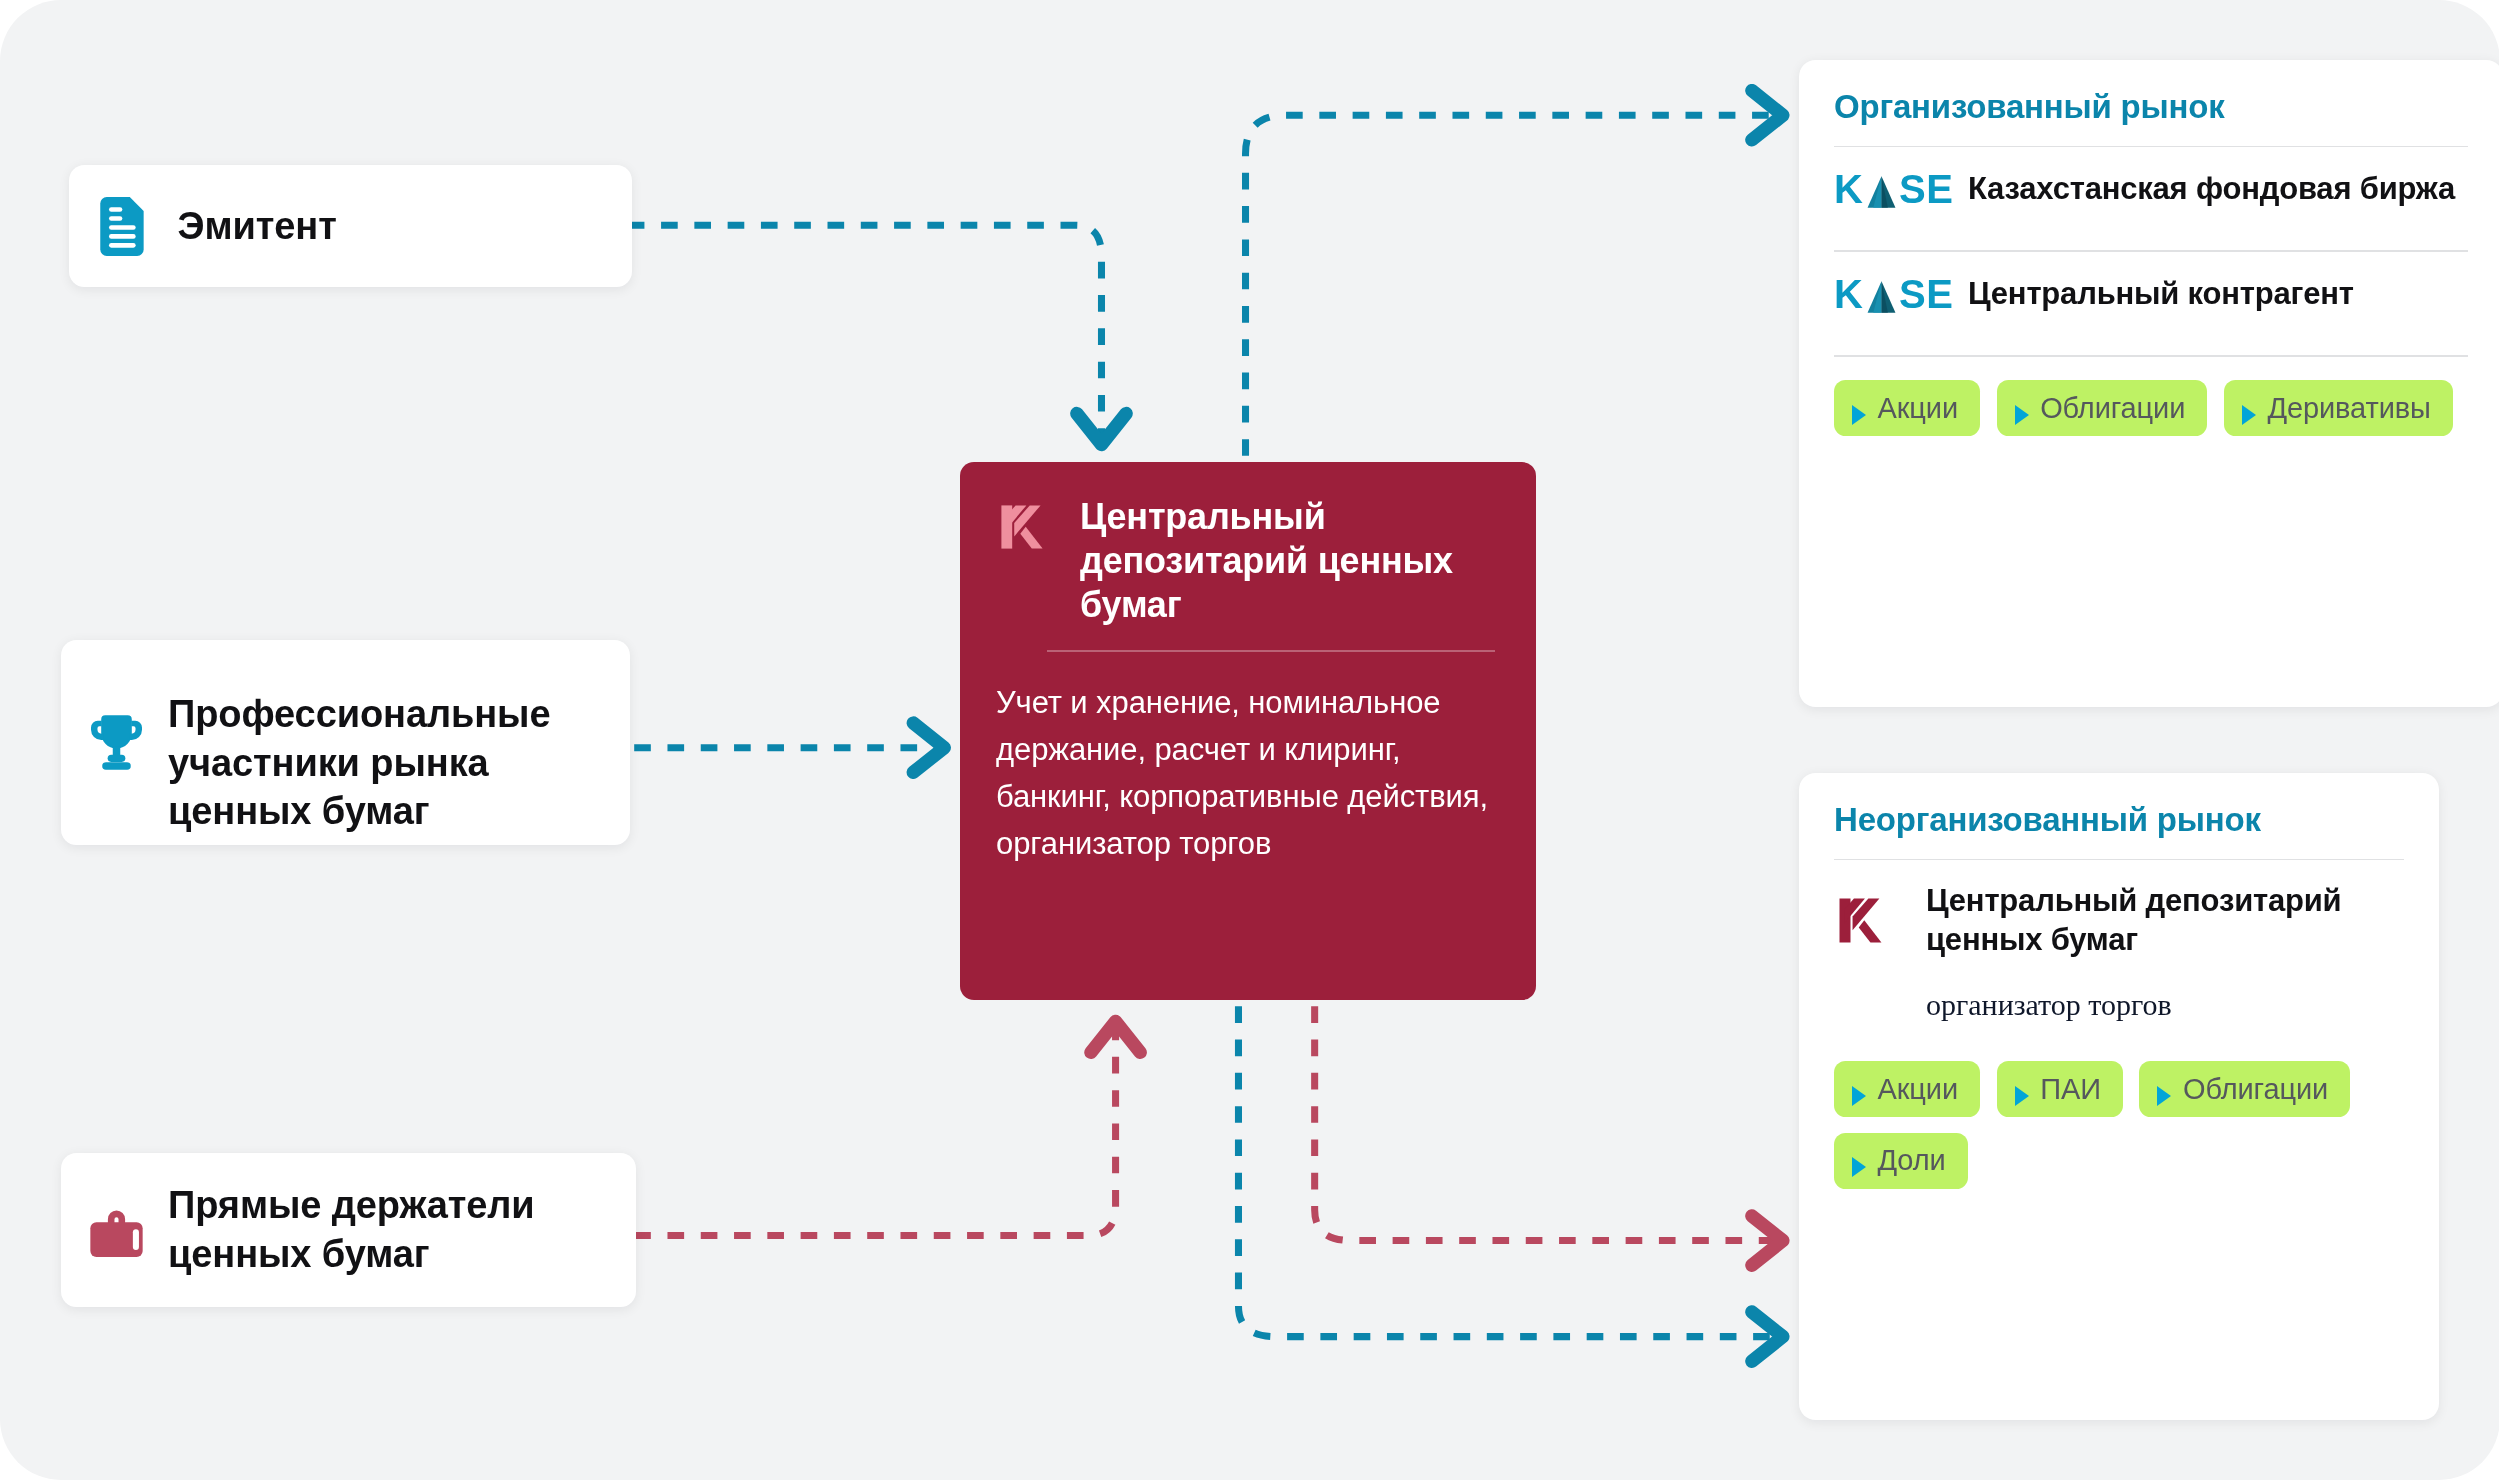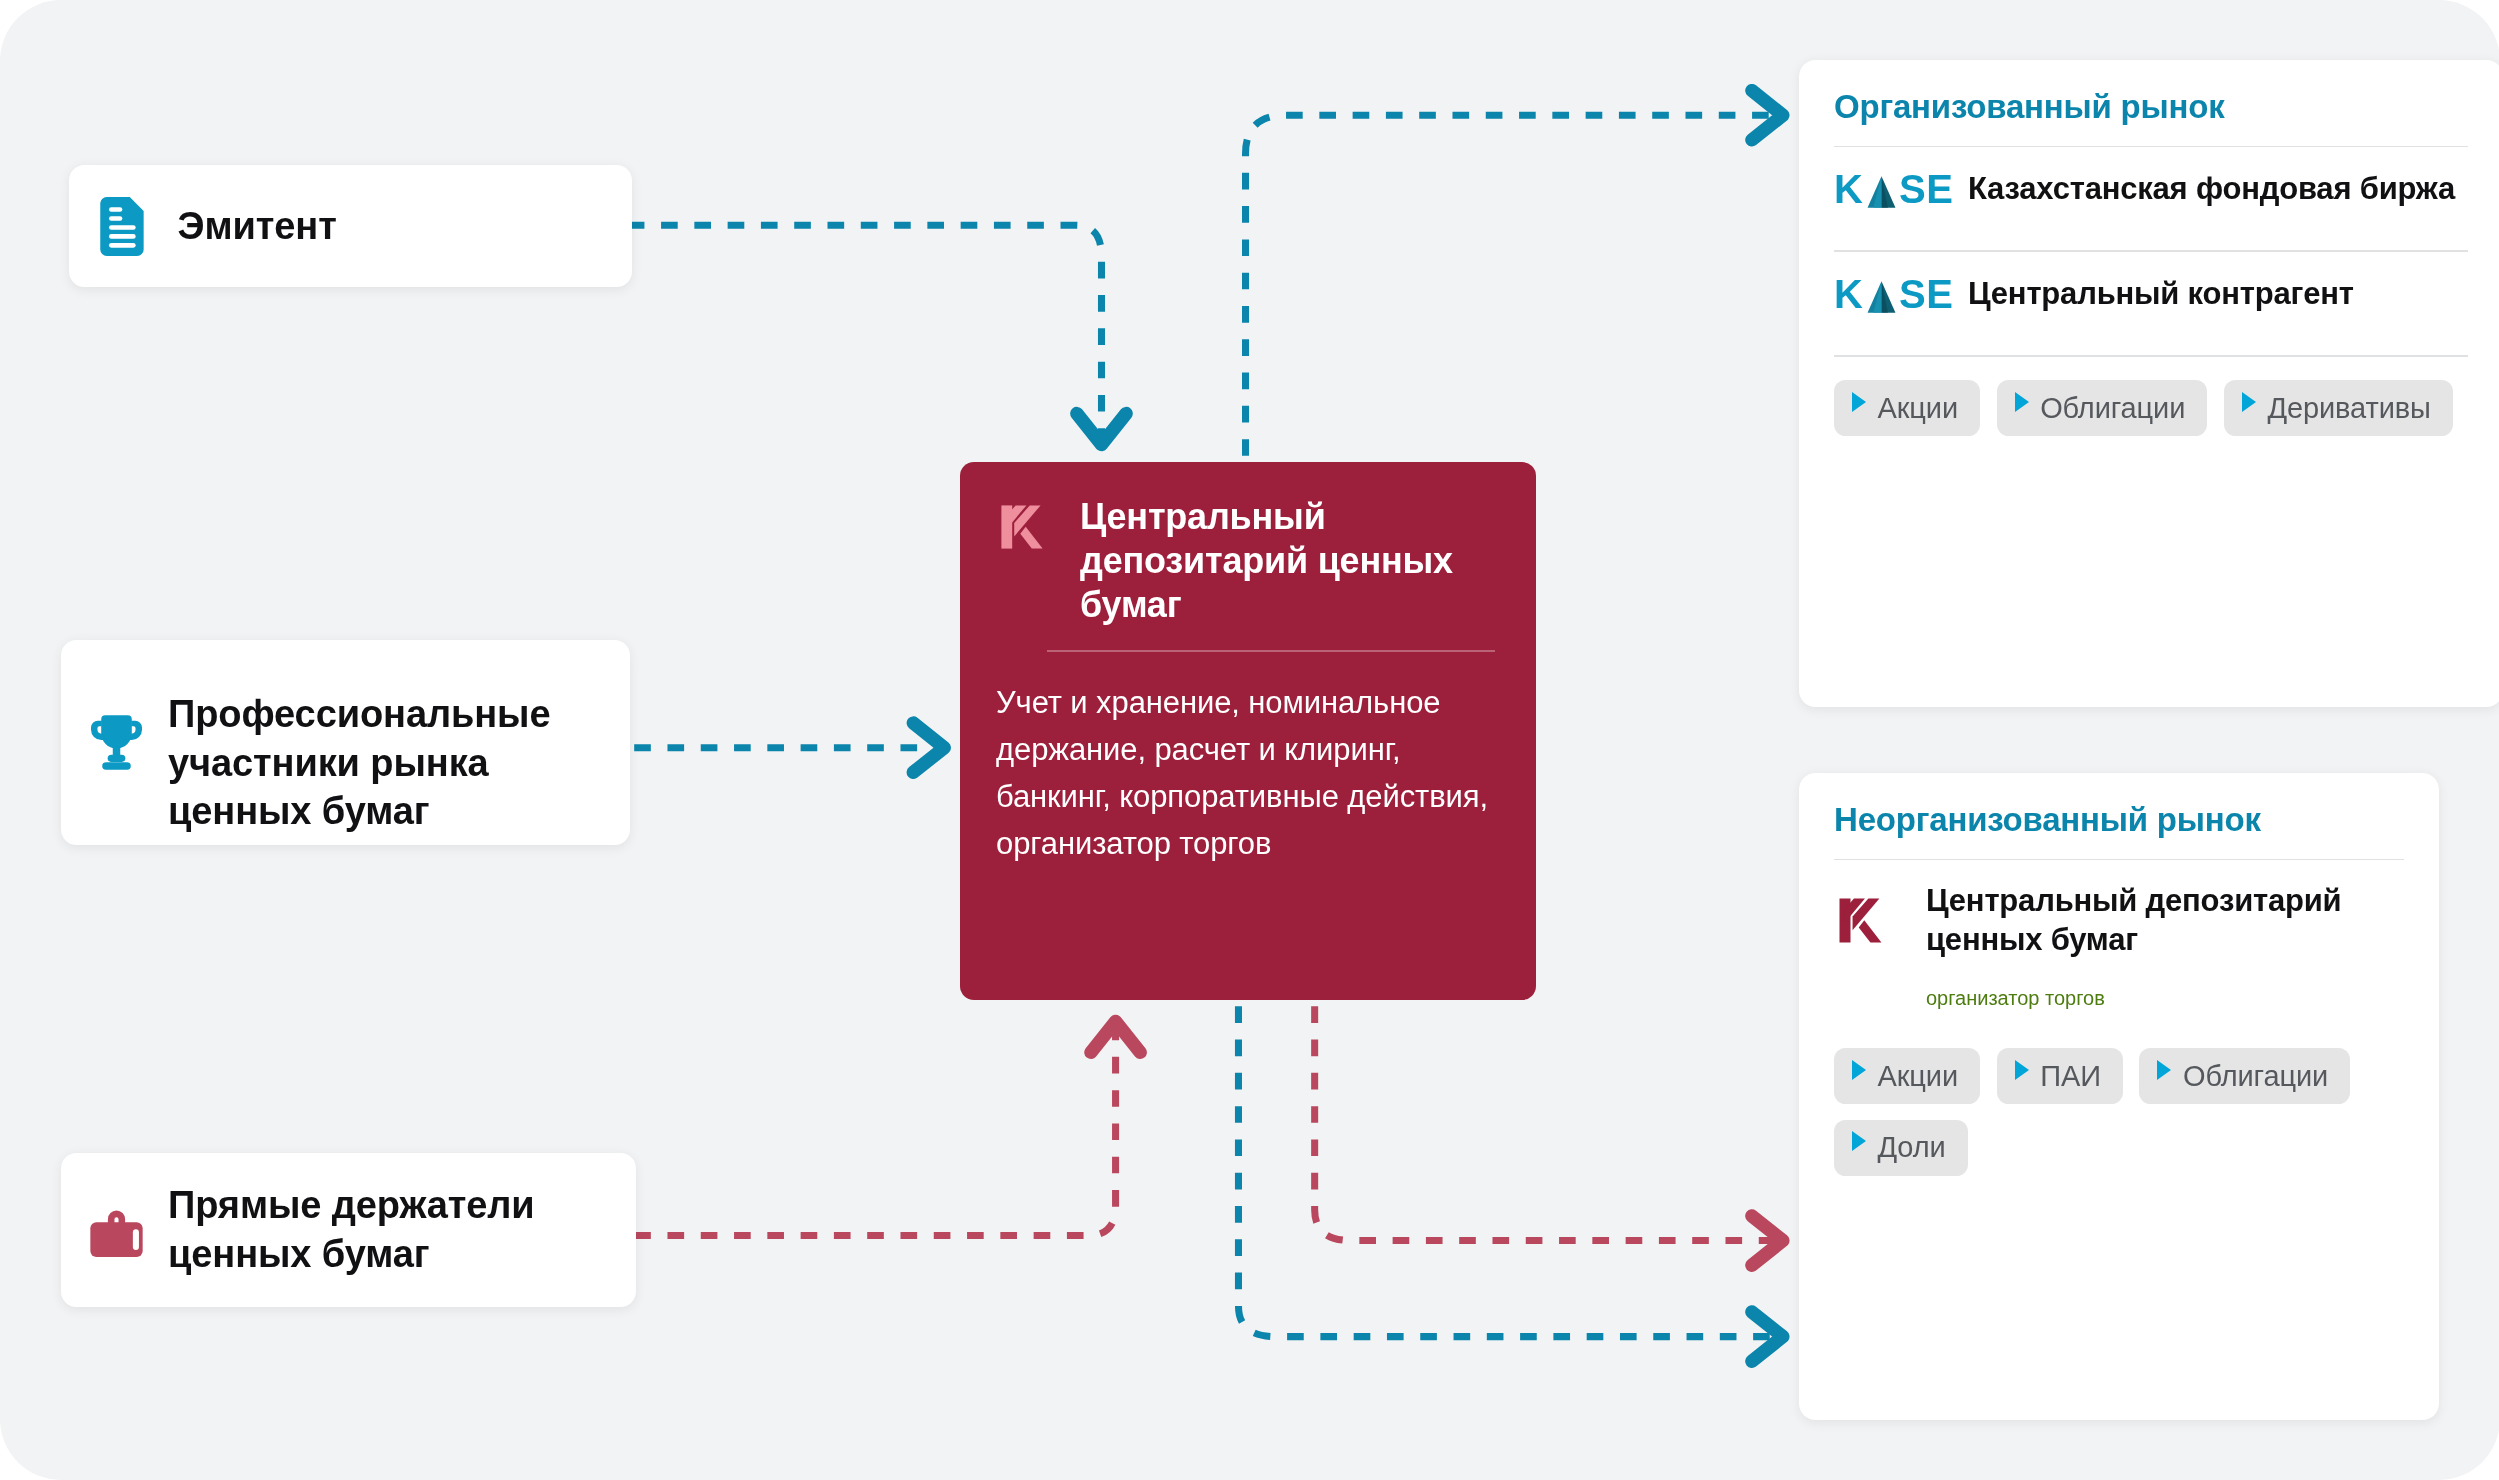--- a/index.html
+++ b/index.html
@@ -66,26 +66,26 @@
   }
   .mkt-rule{height:1.9px;background:#e0e1e3;margin:19px 0 0 0;}
   .mkt-row{display:flex;align-items:center;padding:22px 0 22px 0;}
   .mkt-row .row-logo{flex:0 0 auto;width:115px;display:flex;align-items:center;}
   .mkt-row .row-text{
     margin-left:19px;font-size:31px;font-weight:700;color:#111114;
     line-height:1.24;letter-spacing:-0.2px;
   }
   .mkt-row.csd-row .row-logo{width:73px;}
   .mkt-sub{
-    font-size:20px;color:#4d7c0f;font-weight:400;
-    margin:3.8px 0 0 92px;line-height:1.3;
+    font-size:30px;color:#0f172a;font-weight:400;
+    margin:3.8px 0 0 92px;line-height:1.3;font-family:Liberation Serif, serif;
   }
   .tag-wrap{display:flex;flex-wrap:wrap;gap:15.4px 16.6px;margin-top:23px;}
   .tag{
-    display:inline-flex;align-items:flex-start;background:#e5e5e5;border-radius:11.5px;
+    display:inline-flex;align-items:flex-end;background:#bef264;border-radius:11.5px;
     padding:11.5px 22px 11.5px 18px;box-sizing:border-box;
   }
   .tag .tri{
     width:0;height:0;border-top:10.2px solid transparent;border-bottom:10.2px solid transparent;
     border-left:14px solid #01a5d8;margin-right:11.5px;flex:0 0 auto;
   }
   .tag .tag-label{font-size:29px;color:#55585d;font-weight:400;letter-spacing:-0.1px;}
 
   
   .kase{display:inline-flex;align-items:flex-end;}

